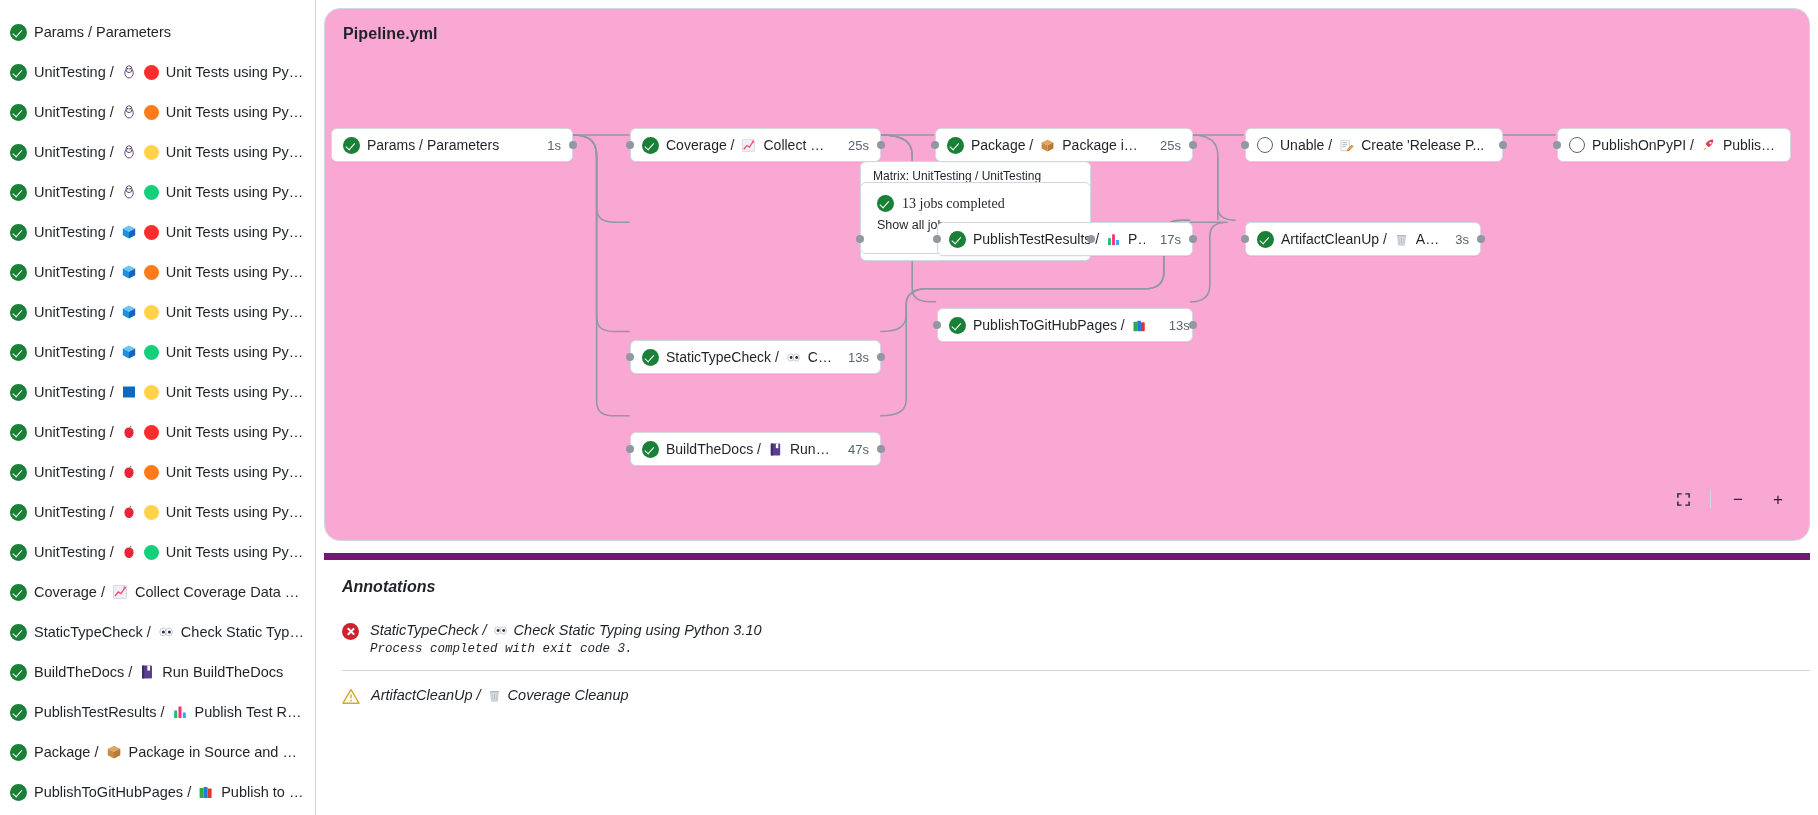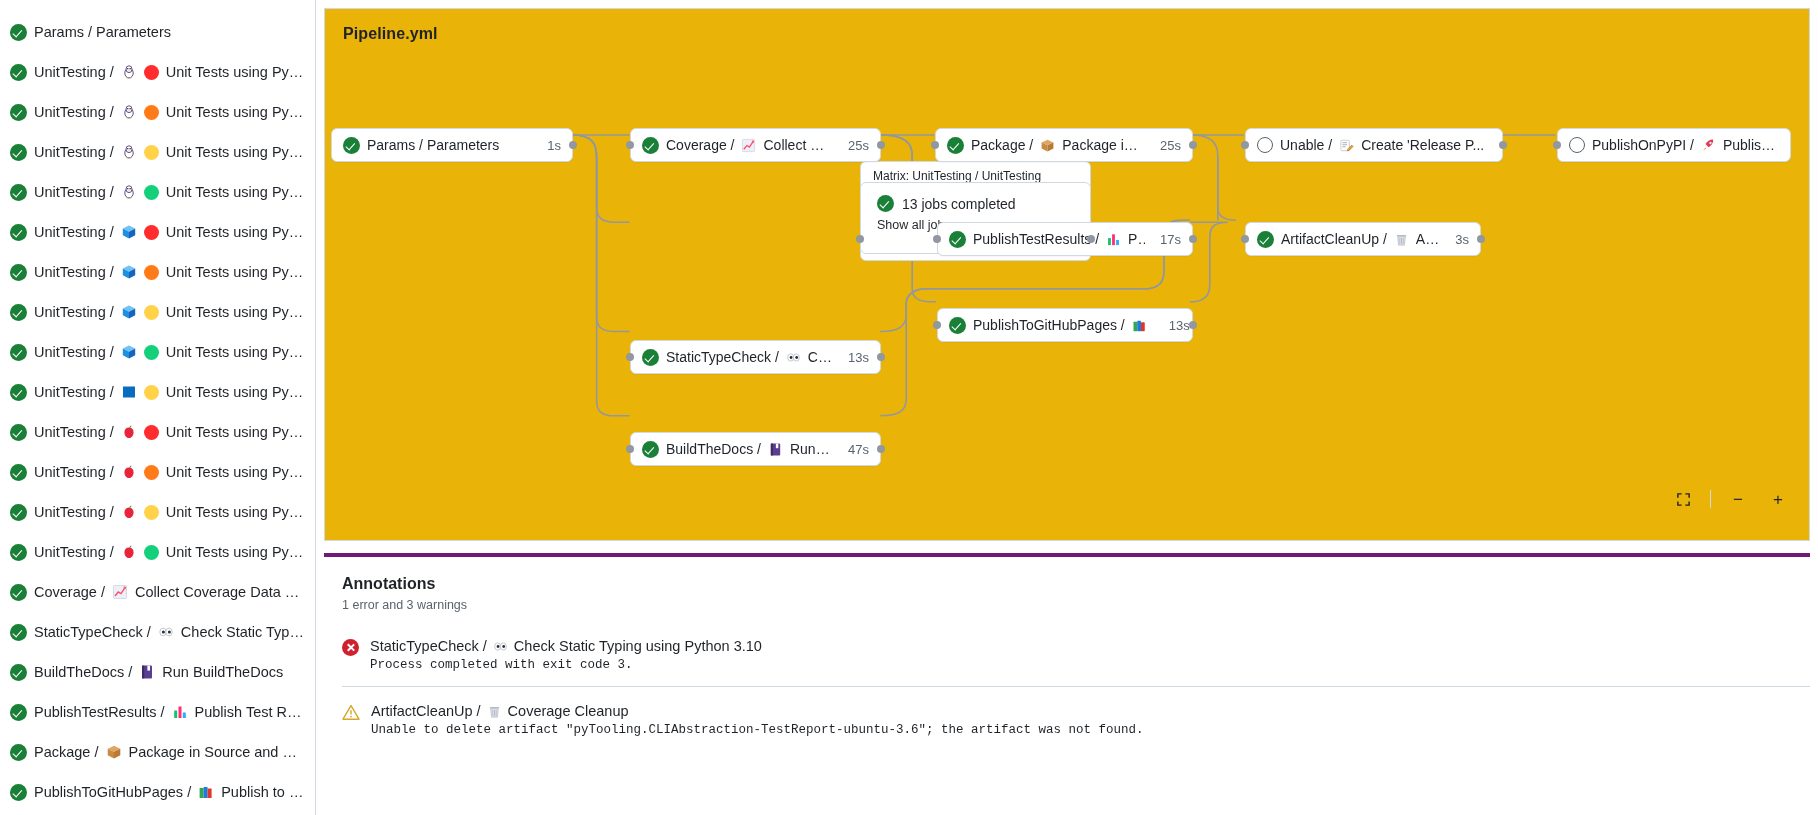--- a/index.html
+++ b/index.html
@@ -63,22 +63,22 @@
     flex: 1 1 auto; height: 815px;
     background: #ffffff;
     padding: 0 0 0 0;
     display: flex; flex-direction: column;
     gap: 12px;
     overflow: hidden;
   }
   .graph-panel {
     margin: 8px 8px 0 8px;
     border: 1px solid #d1d9e0;
-    border-radius: 0;
-    background: #eab308;
+    border-radius: 16px;
+    background: #f9a8d4;
     height: 533px;
     position: relative;
     overflow: hidden;
   }
   .graph-header { padding: 16px 0 0 18px; }
   .graph-title { font-size: 16px; font-weight: 600; color: #1f2328; letter-spacing: .1px;}
   .graph-sub { font-size: 12.5px; color: #59636e; margin-top: 4px; }
 
   .canvas { position: absolute; inset: 0; }
   svg.edges { position: absolute; left: 0; top: 0; width: 100%; height: 100%; pointer-events: none; }
@@ -117,20 +117,21 @@
   }
   .matrix-label {
     position: absolute;
     top: 7px; left: 12px;
     font-size: 12px; color: #1f2328;
   }
   .matrix-row {
     display: flex; align-items: center; gap: 8px;
     font-size: 14px; color: #1f2328;
     padding: 12px 0 0 16px;
+    font-family: Liberation Serif, serif;
   }
   .matrix-link {
     font-size: 12.5px; color: #1f2328;
     padding: 6px 0 0 16px; cursor: pointer;
   }
 
   
   .port {
     position: absolute;
     width: 8px; height: 8px; border-radius: 50%;
@@ -146,24 +147,25 @@
     width: 26px; height: 26px;
     display: flex; align-items: center; justify-content: center;
     color: #1f2328; cursor: pointer; border-radius: 5px;
     font-size: 17px; line-height: 1;
   }
   .zc-sep { width: 1px; height: 18px; background: #d1d9e0; }
 
   
   .annotations {
     margin: 0 8px 0 8px;
-    border-top: 4px solid #701a75;
+    border-top: 7px solid #701a75;
     padding: 18px 0 0 18px;
     flex: 1 1 auto;
     overflow: hidden;
+    font-style: italic;
   }
   .ann-title { font-size: 16px; font-weight: 600; color: #1f2328; }
   .ann-sub { font-size: 12.5px; color: #59636e; margin-top: 5px; }
   .ann-list { margin-top: 18px; }
   .ann-row { display: flex; gap: 11px; padding: 8px 0 14px 0; }
   .ann-row + .ann-row { border-top: 1px solid #d1d9e0; padding-top: 16px; }
   .ann-body { display: flex; flex-direction: column; gap: 4px; }
   .ann-head { font-size: 14.5px; color: #1f2328; display: flex; align-items: center; gap: 6px; }
   .ann-msg { font-family: "Liberation Mono", monospace; font-size: 12.5px; color: #1f2328; }
 
@@ -652,21 +654,20 @@
           </div>
           <div class="zc-sep"></div>
           <div class="zc-btn">−</div>
           <div class="zc-btn">+</div>
         </div>
       </div>
     </div>
 
     <div class="annotations">
       <div class="ann-title">Annotations</div>
-      <div class="ann-sub">1 error and 3 warnings</div>
       <div class="ann-list" id="ann-list">
           <div class="ann-row">
             <span class="ic-error"></span>
             <div class="ann-body">
               <div class="ann-head">
                 <span>StaticTypeCheck / </span>
                 <span class="osicon" style="width: 15px; height: 15px; flex: 0 0 15px;">
                   <svg viewBox="0 0 16 16" width="15" height="15">
                     <ellipse cx="5" cy="8" rx="3.2" ry="3.9" fill="#fff" stroke="#b9bec9" stroke-width=".9"></ellipse>
                     <ellipse cx="11" cy="8" rx="3.2" ry="3.9" fill="#fff" stroke="#b9bec9" stroke-width=".9"></ellipse>
@@ -690,19 +691,18 @@
                 <span>ArtifactCleanUp / </span>
                 <span class="osicon" style="width: 15px; height: 15px; flex: 0 0 15px;">
                   <svg viewBox="0 0 16 16" width="15" height="15">
                     <rect x="3" y="3.2" width="10" height="1.6" rx=".4" fill="#b8bcc5"></rect>
                     <path d="M4 5 h8 l-.8 9 h-6.4 Z" fill="#dfe2e8" stroke="#b0b5bf" stroke-width=".7"></path>
                     <path d="M6.2 6.4 v6.4 M8 6.4 v6.4 M9.8 6.4 v6.4" stroke="#a9aeb8" stroke-width=".7"></path>
                   </svg>
                 </span>
                 <span>Coverage Cleanup</span>
               </div>
-              <div class="ann-msg">Unable to delete artifact "pyTooling.CLIAbstraction-TestReport-ubuntu-3.6"; the artifact was not found.</div>
             </div>
           </div>
         </div>
     </div>
   </div>
 </div>
 
 </body></html>

